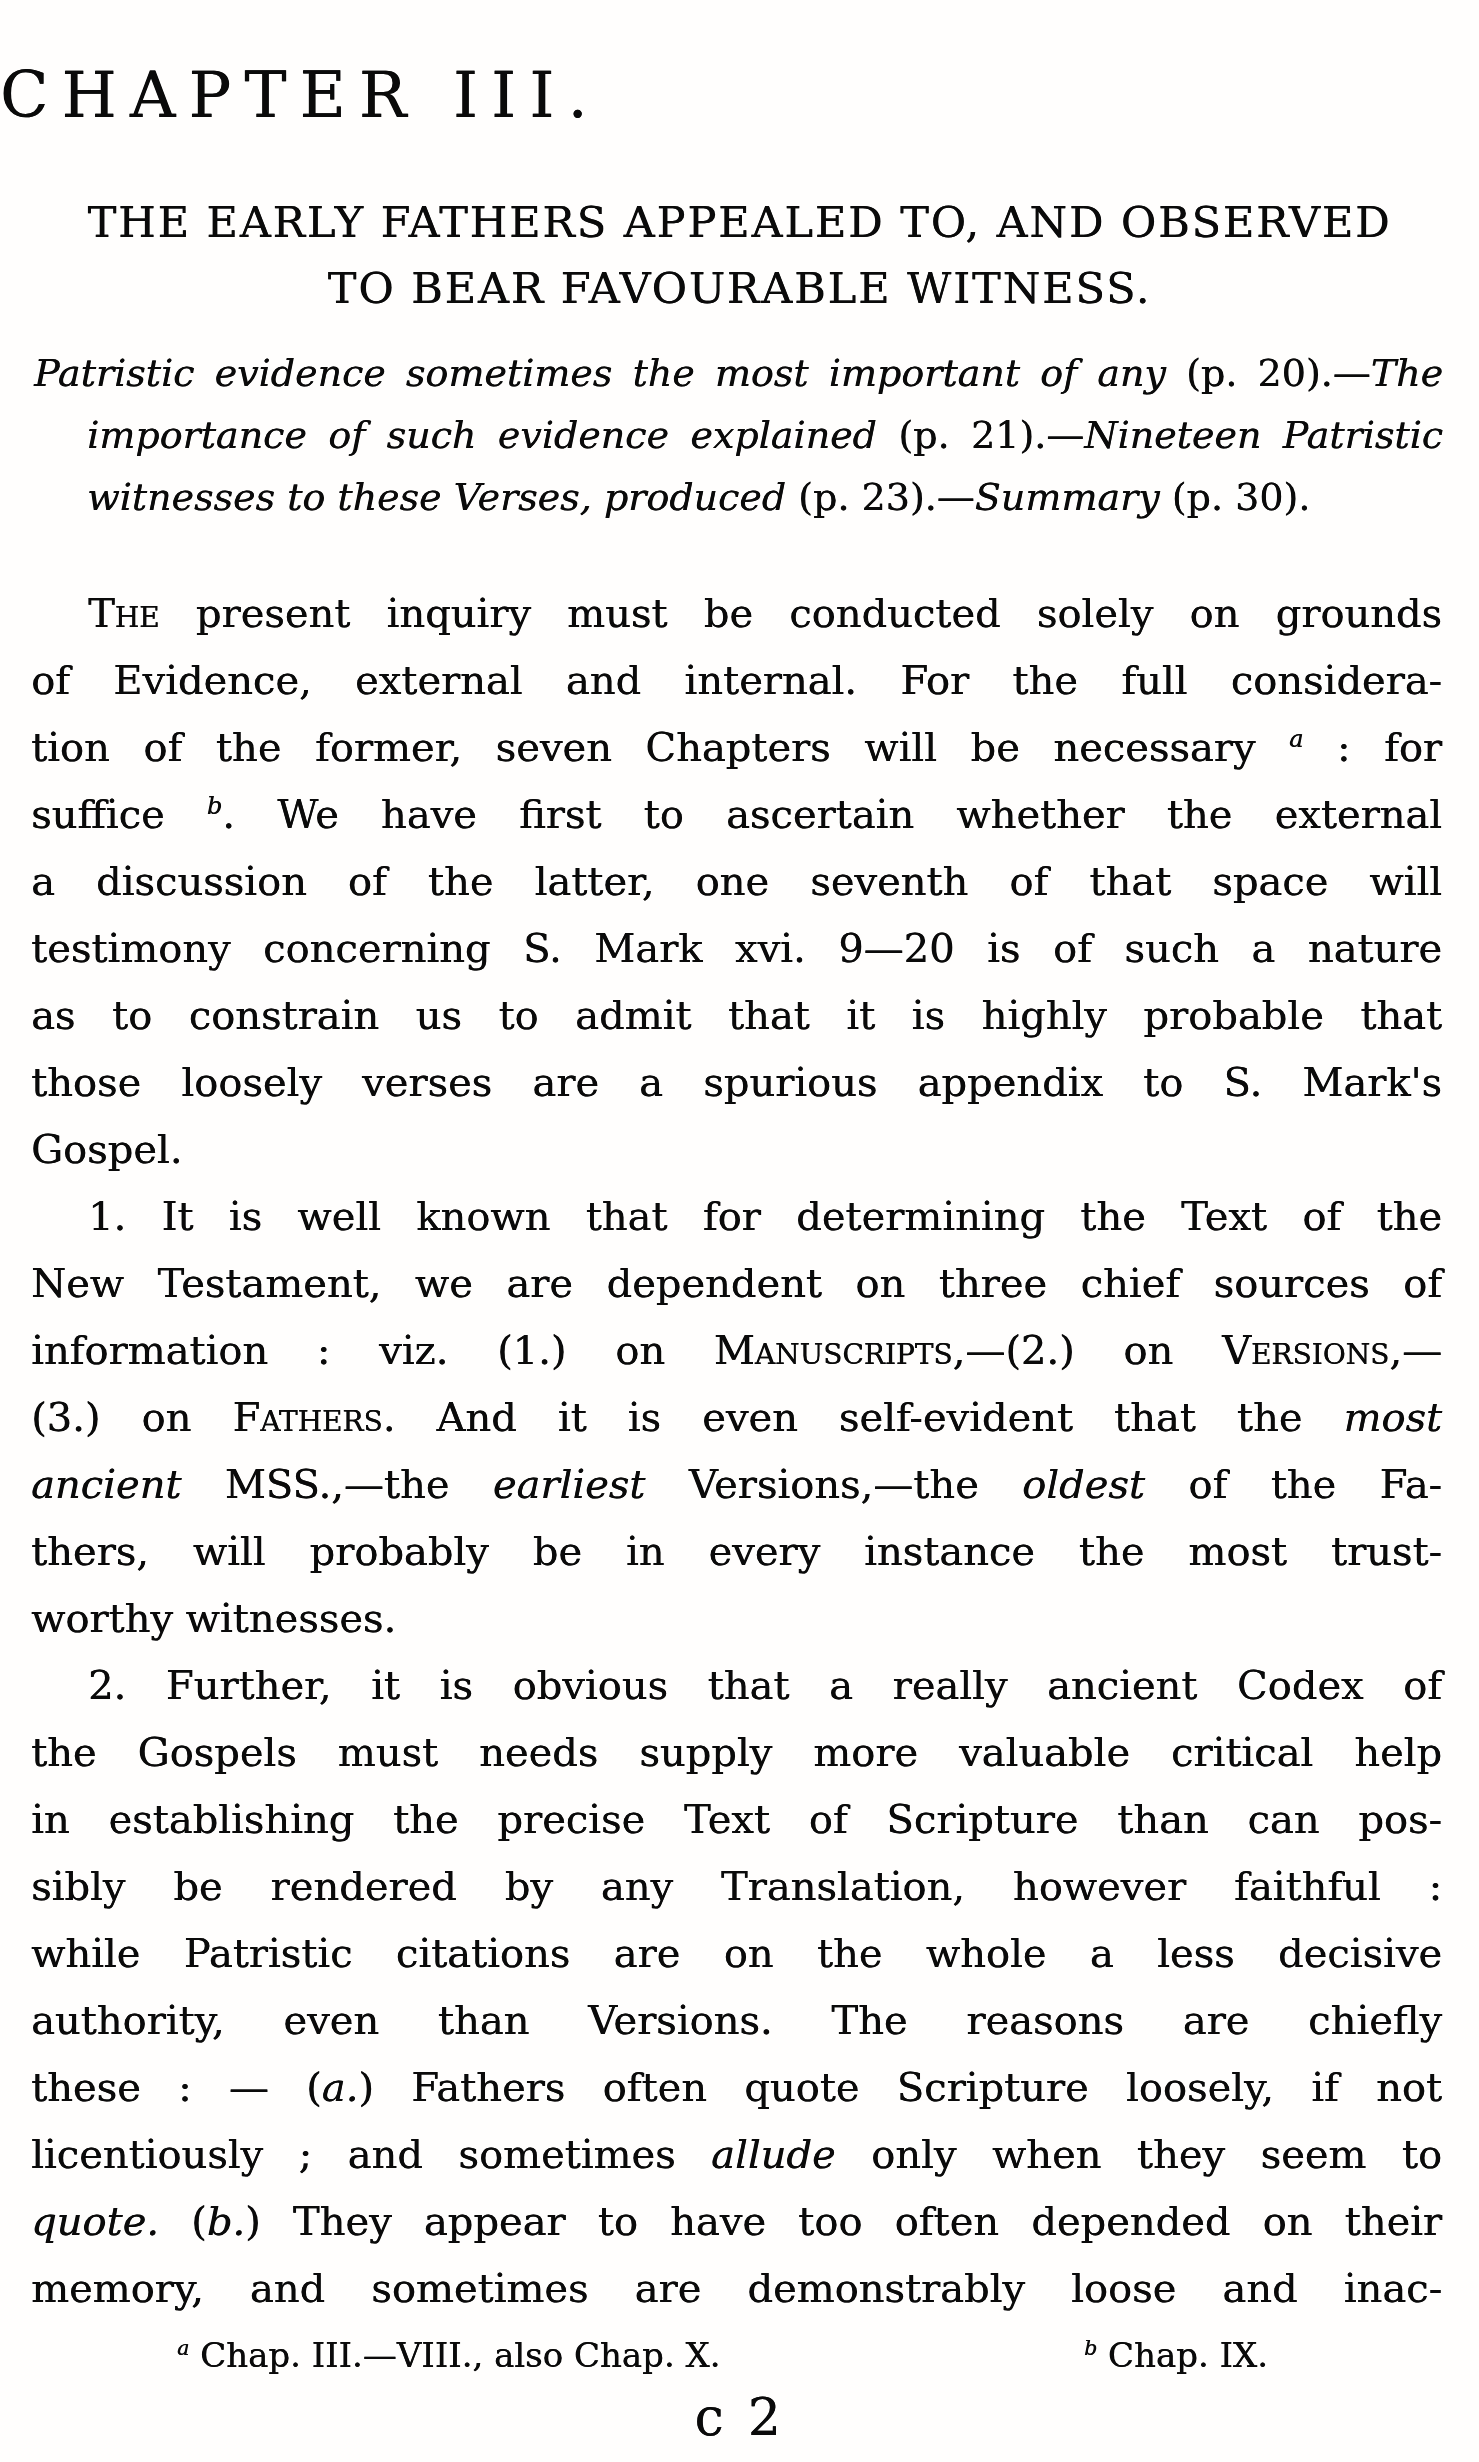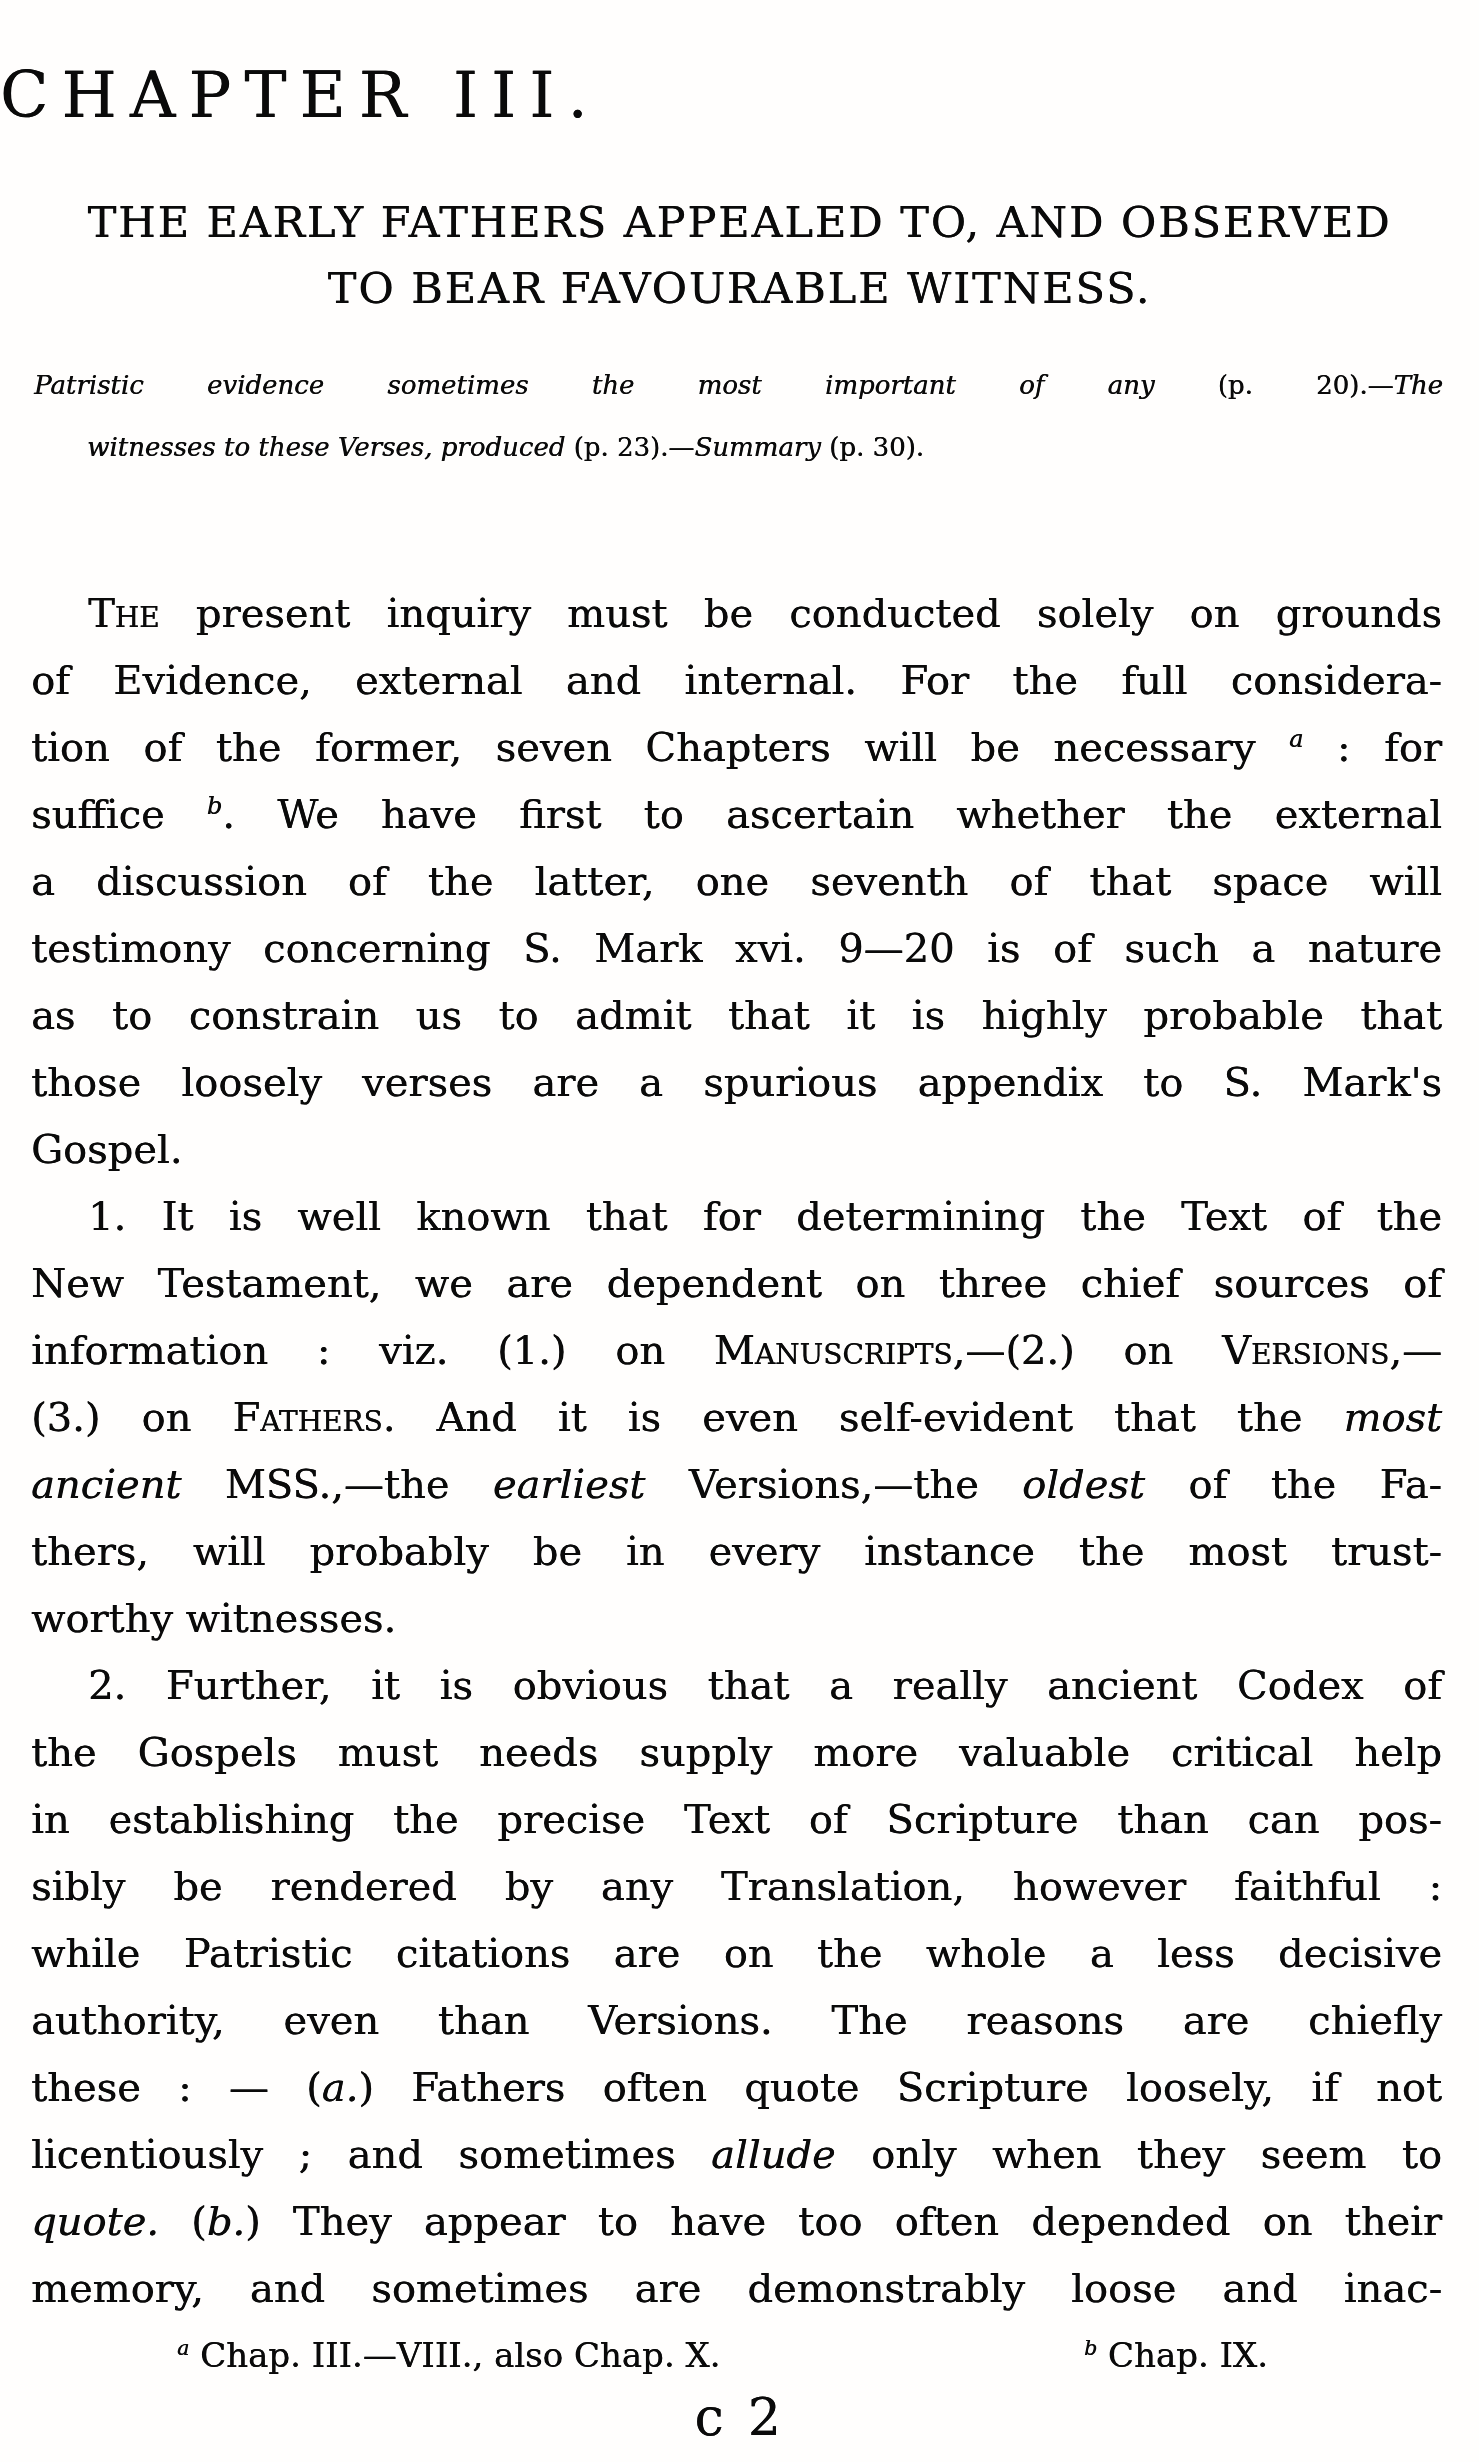--- a/index.html
+++ b/index.html
@@ -17,22 +17,22 @@
     margin:0;text-align:left;
     font-size:63px;font-weight:normal;
     letter-spacing:13.3px;white-space:nowrap;
   }
   .subtitle{
     position:absolute;top:189px;left:0;right:0;
     text-align:center;
     font-size:43px;line-height:66px;letter-spacing:1.9px;
   }
   .synopsis{
-    position:absolute;top:354px;left:34px;width:1409px;
-    font-size:26px;line-height:62px;
+    position:absolute;top:342px;left:34px;width:1409px;
+    font-size:38px;line-height:62px;
   }
   .synopsis .tline-indent{padding-left:53px;}
   .bodytext{
     position:absolute;top:580px;left:31px;width:1411px;
     font-size:40px;line-height:67px;
   }
   .bodytext .tline-indent{padding-left:57px;}
   .tline{text-align:justify;text-align-last:justify;}
   .tline-last{text-align-last:left;}
   .seg-n{font-style:normal;}
@@ -58,20 +58,21 @@
 
   <h1 class="chapter-title">CHAPTER III.</h1>
 
   <div class="subtitle">
     <div class="subtitle-line">THE EARLY FATHERS APPEALED TO, AND OBSERVED</div>
     <div class="subtitle-line">TO BEAR FAVOURABLE WITNESS.</div>
   </div>
 
   <section class="synopsis">
       <div class="tline"><span class="seg-i">Patristic evidence sometimes the most important of any</span><span class="seg-n"> (p. 20).—</span><span class="seg-i">The</span></div>
+      <div class="tline tline-indent"><span class="seg-i">importance of such evidence explained</span><span class="seg-n"> (p. 21).—</span><span class="seg-i">Nineteen Patristic</span></div>
       <div class="tline tline-last tline-indent"><span class="seg-i">witnesses to these Verses, produced</span><span class="seg-n"> (p. 23).—</span><span class="seg-i">Summary</span><span class="seg-n"> (p. 30).</span></div>
     </section>
 
   <section class="bodytext">
     <div class="paragraph">
         <div class="tline tline-indent"><span class="seg-sc">The</span><span class="seg-n"> present inquiry must be conducted solely on grounds</span></div>
         <div class="tline"><span class="seg-n">of Evidence, external and internal.  For the full considera-</span></div>
         <div class="tline"><span class="seg-n">tion of the former, seven Chapters will be necessary </span><span class="seg-sup">a</span><span class="seg-n"> : for</span></div>
         <div class="tline"><span class="seg-n">suffice </span><span class="seg-sup">b</span><span class="seg-n">.  We have first to ascertain whether the external</span></div>
         <div class="tline"><span class="seg-n">a discussion of the latter, one seventh of that space will</span></div>

